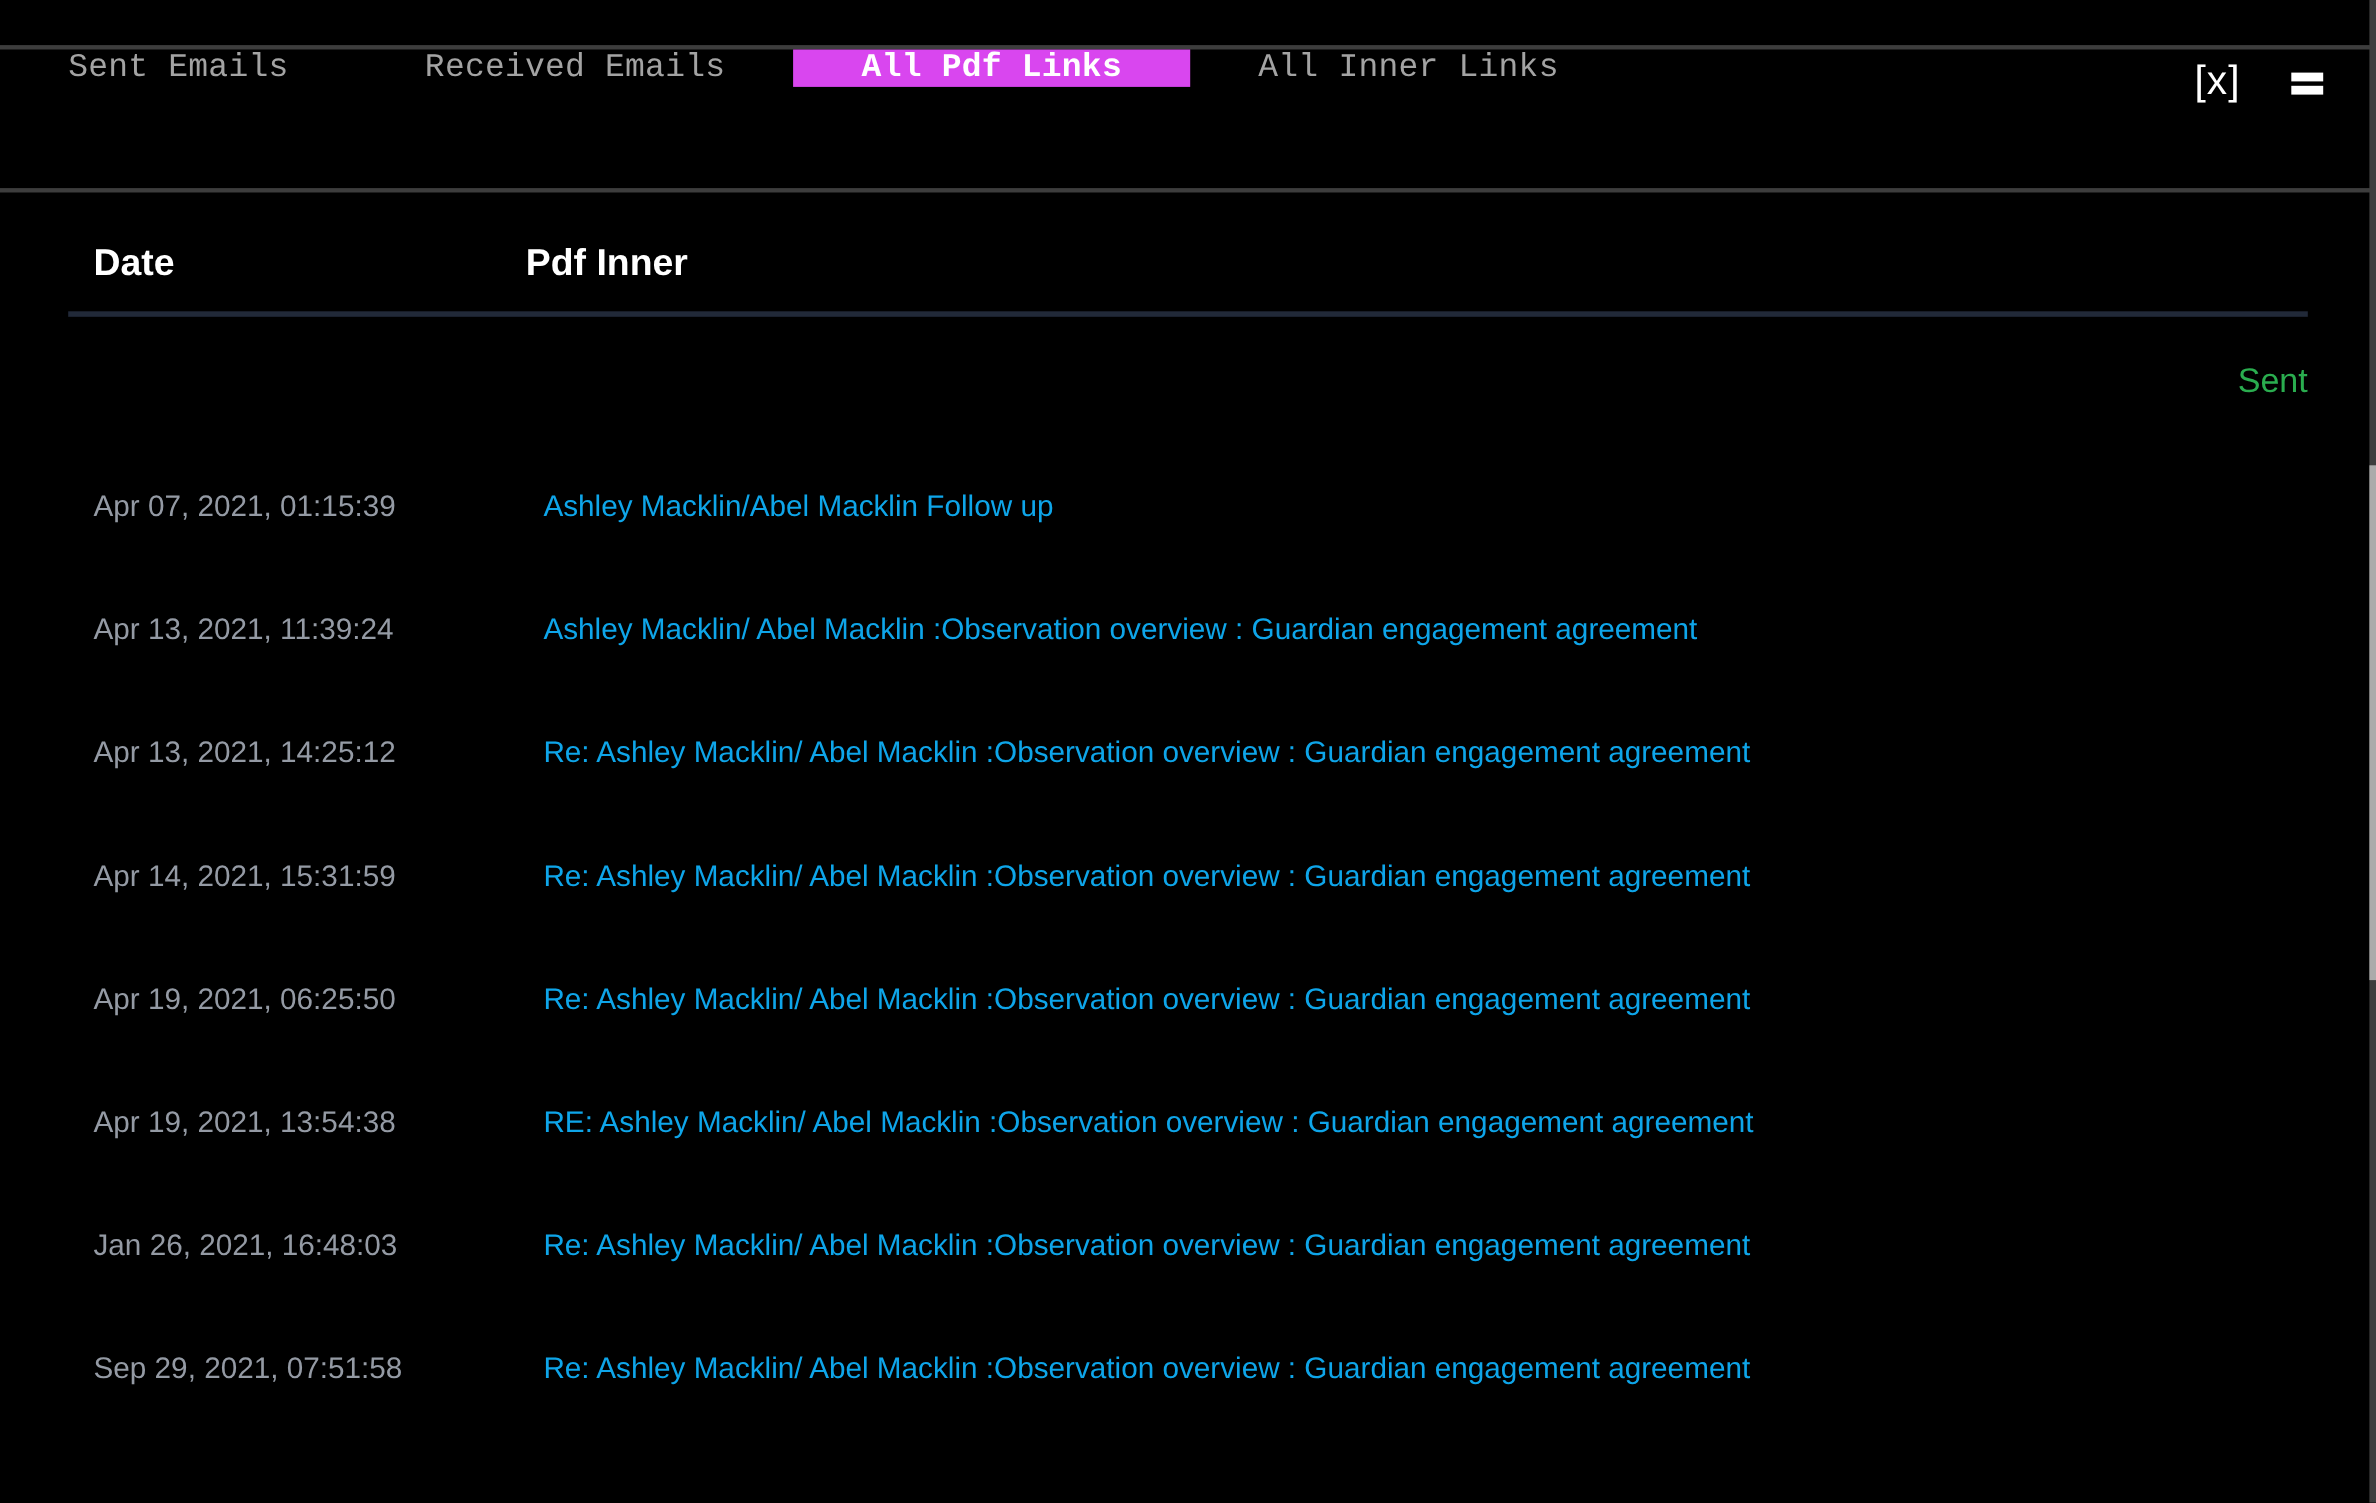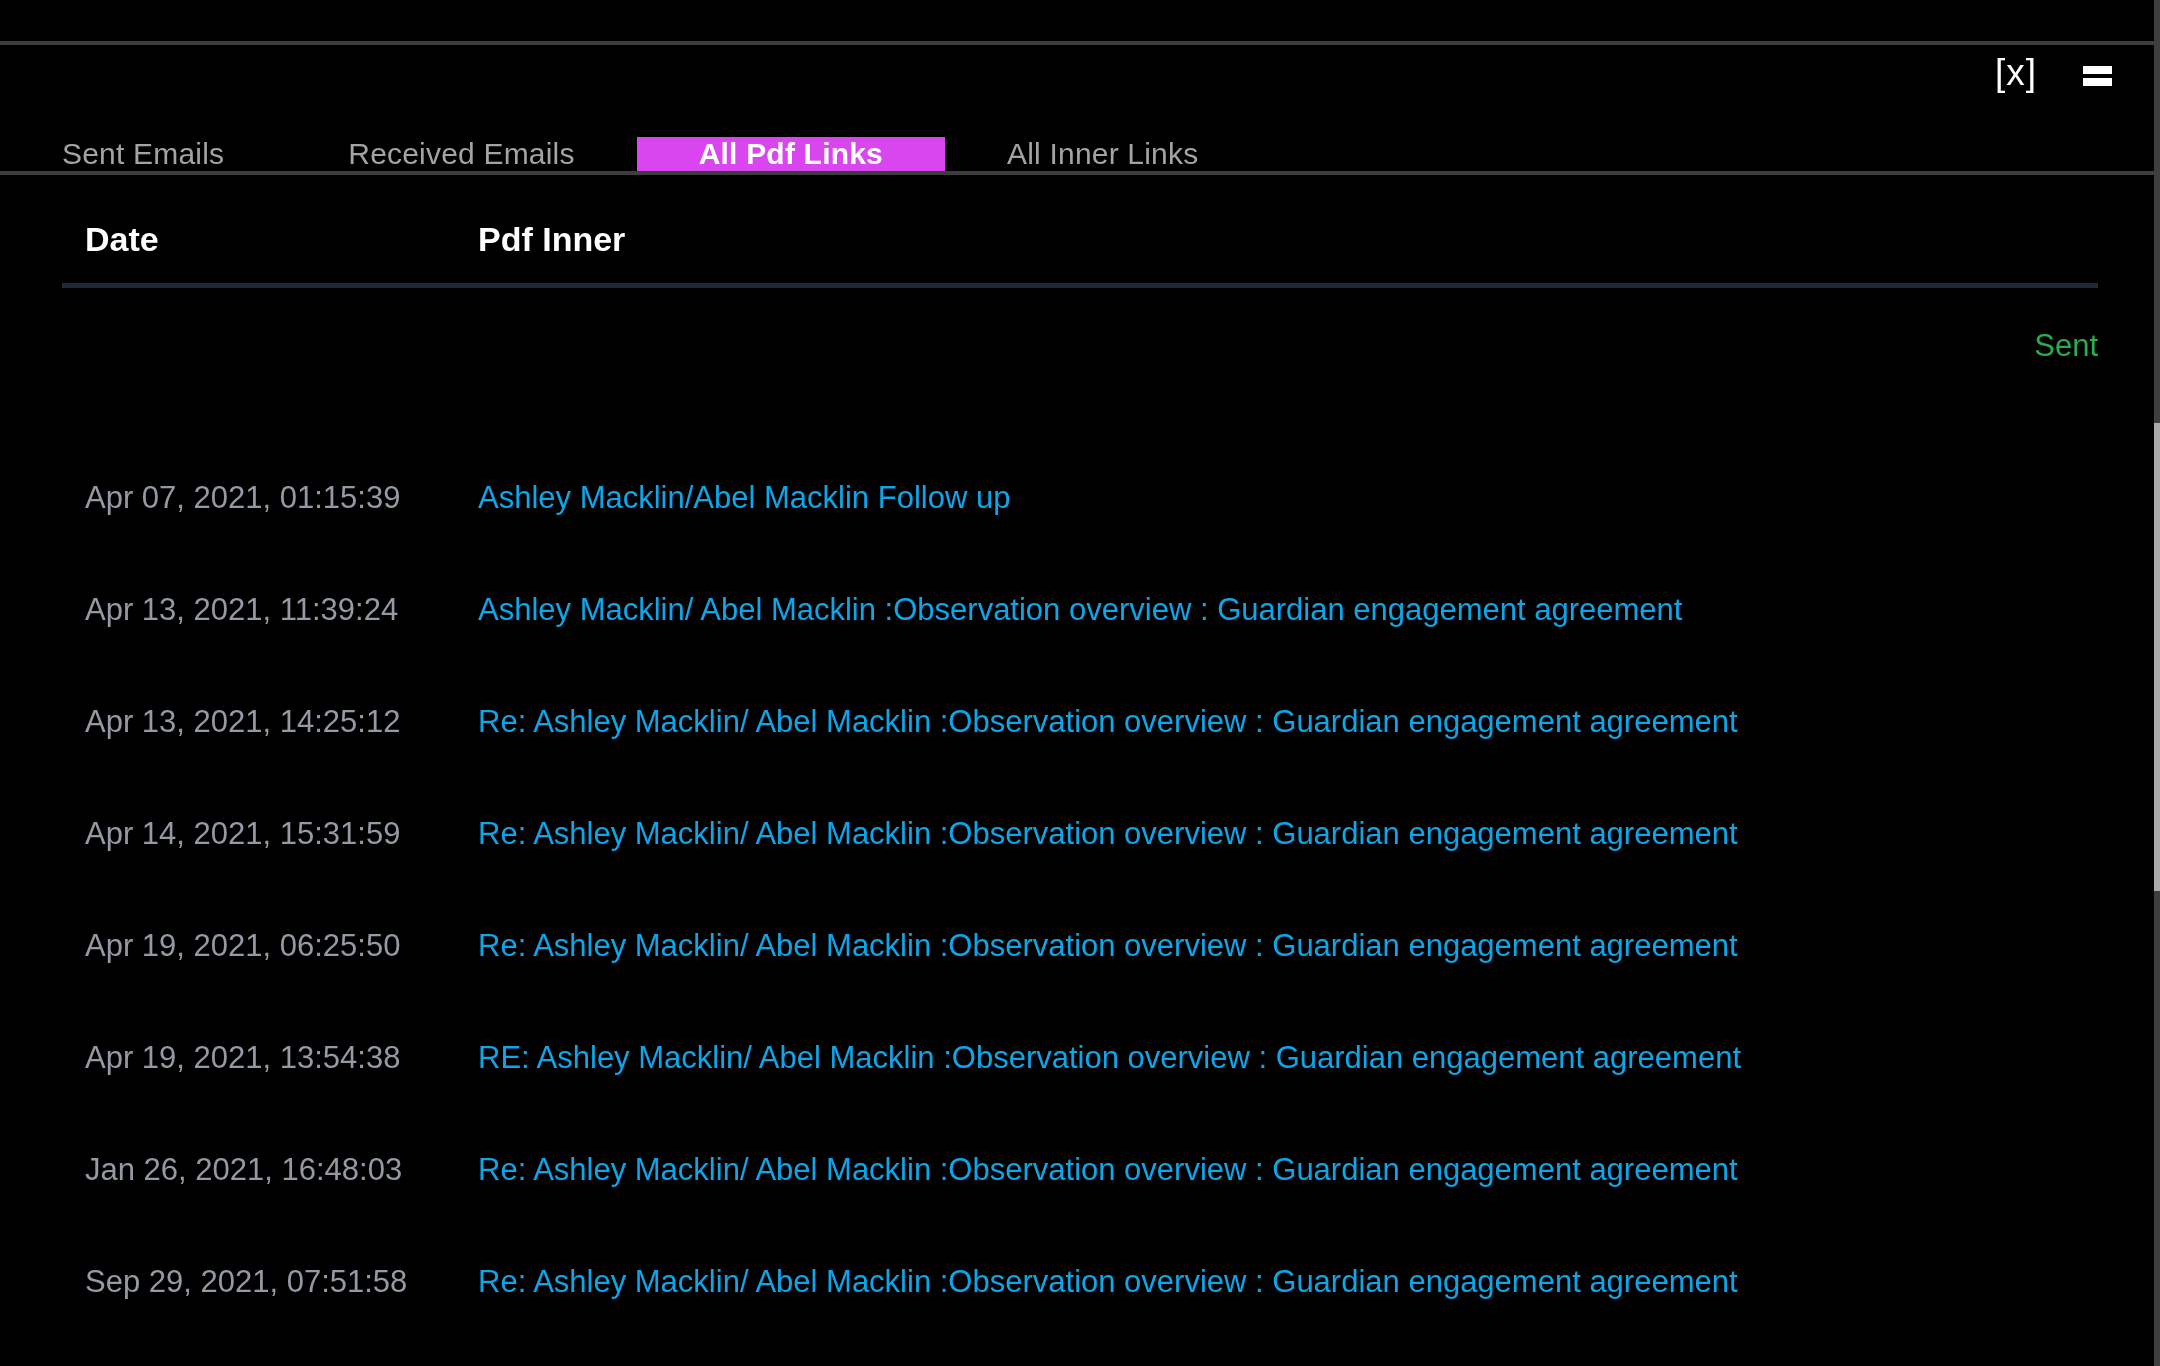--- a/index.html
+++ b/index.html
@@ -19,21 +19,21 @@
   
   .tabbar {
     height: 134px;
     border-top: 4px solid #3d3d3d;
     border-bottom: 4px solid #3d3d3d;
     background: #000;
     display: flex;
     align-items: stretch;
     position: relative;
   }
-  .tabs { display: flex; align-items: flex-end; height: 100%; }
+  .tabs { display: flex; align-items: flex-start; height: 100%; font-family: Liberation Mono, monospace; }
   .tab {
     display: flex; align-items: center;
     padding: 0 62px;
     font-size: 30px;
     letter-spacing: 0.2px;
     color: #a3a3a3;
     cursor: pointer;
     white-space: nowrap;
   }
   .tab.active {
@@ -88,22 +88,23 @@
   }
   .section-label {
     padding-left: 23px;
     font-size: 31px;
     color: #2aad4f;
   }
 
   .row {
     height: 112px;
     display: flex;
-    align-items: flex-end;
-    font-size: 31px;
+    align-items: center;
+    font-size: 27px;
+    gap: 16px;
   }
   .row .cell-date { color: #949aa4; white-space: nowrap; }
   .row .cell-link { color: #0ea5e9; white-space: nowrap; cursor: pointer; }
 
   
   .scrollbar {
     position: absolute;
     top: 0; right: 0;
     width: 6px; height: 1366px;
     background: #3e3e3e;

